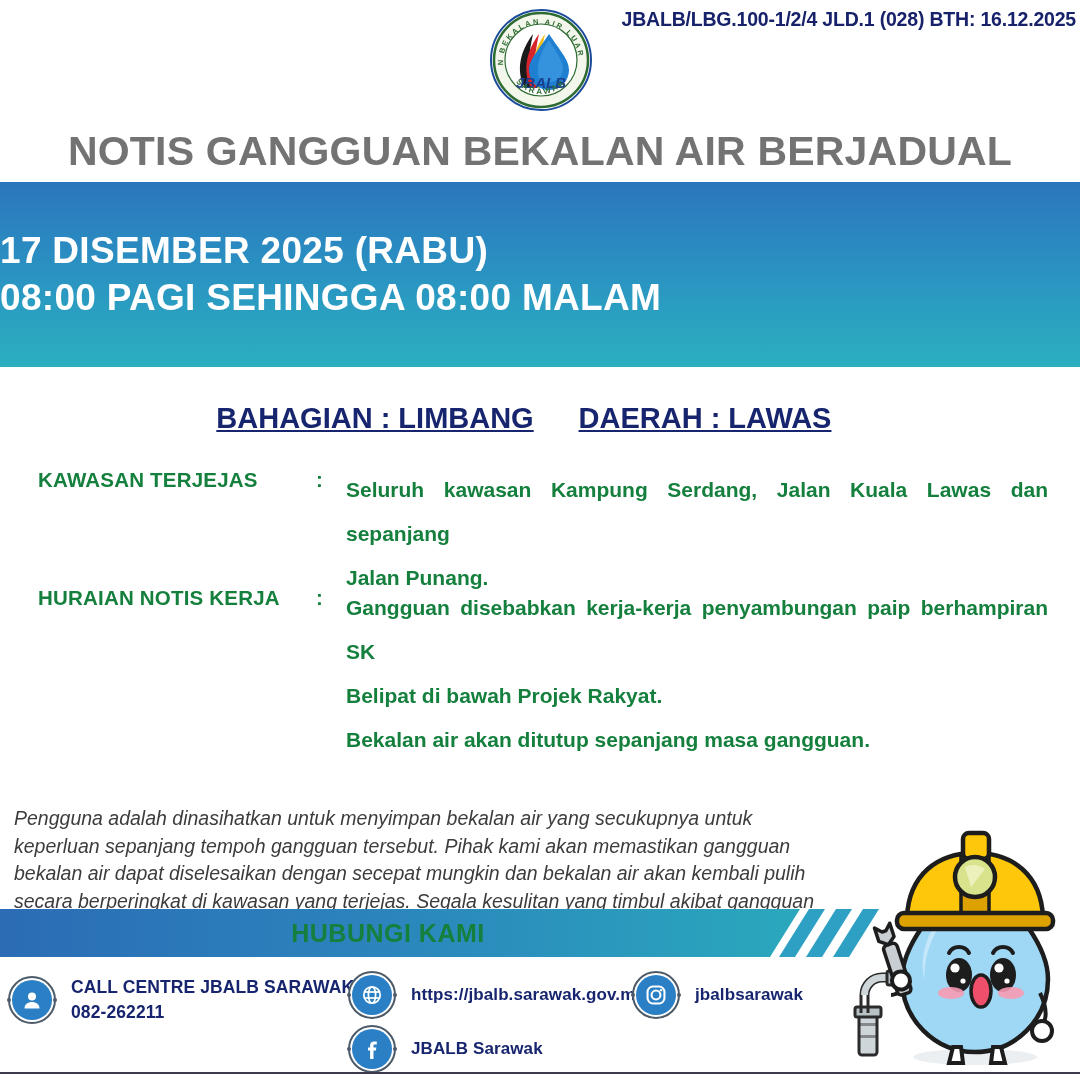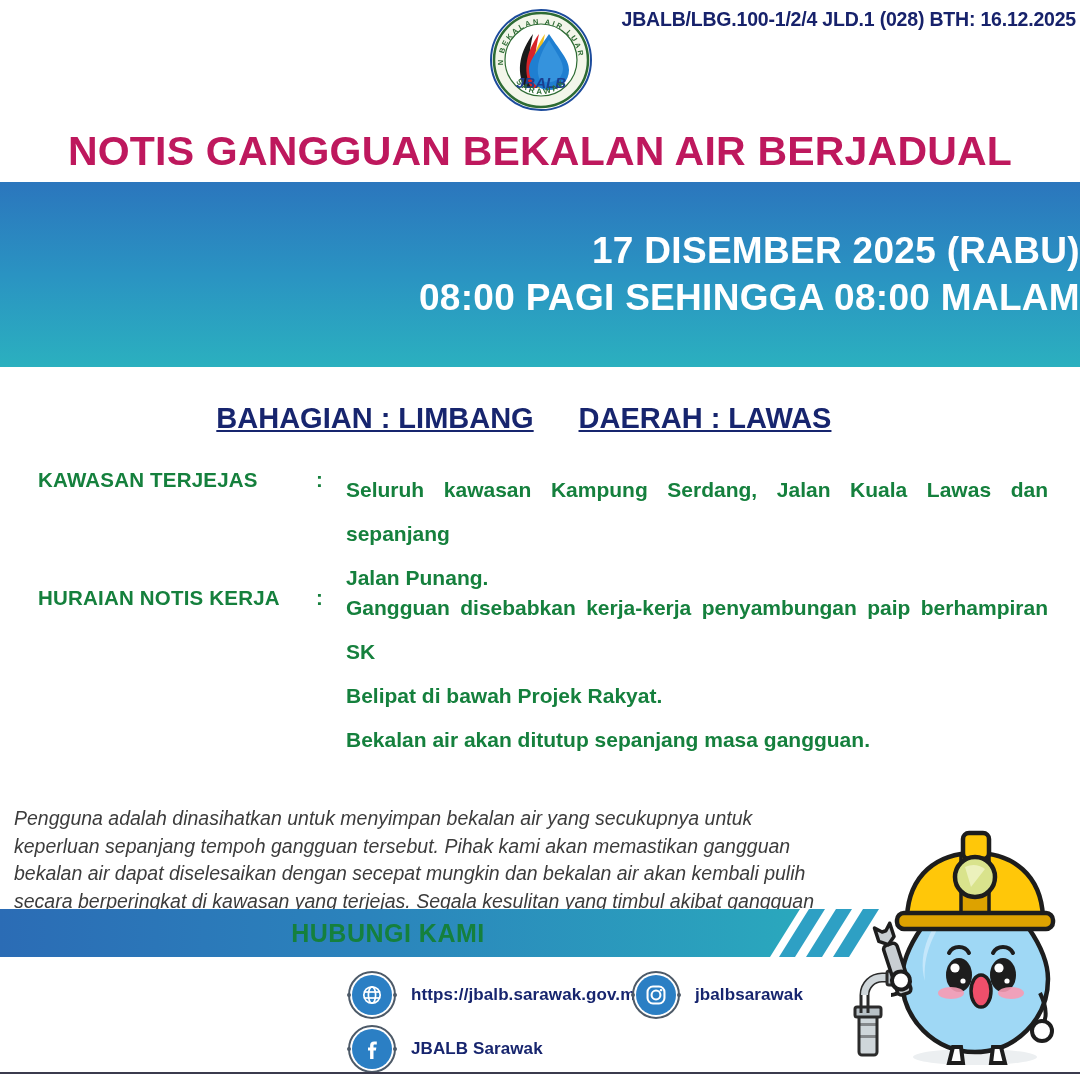--- a/index.html
+++ b/index.html
@@ -26,30 +26,30 @@
     position:absolute; left:489px; top:8px;
     width:104px; height:104px;
   }
 
   
   #main-title {
     position:absolute; left:0; right:0; top:128px;
     text-align:center;
     font-size:41px; font-weight:bold;
     letter-spacing:0.2px;
-    color:#be185d;
+    color:#737373;
     white-space:nowrap;
   }
 
   
   #date-banner {
     position:absolute; left:0; top:182px; width:1080px; height:185px;
     background:linear-gradient(180deg,#2b76bd 0%,#2a93c2 50%,#2bb0bf 100%);
     display:flex; flex-direction:column;
-    align-items:flex-end; justify-content:center;
+    align-items:flex-start; justify-content:center;
     color:#ffffff;
   }
   #date-banner .line1 {
     font-size:37px; font-weight:bold; letter-spacing:0.3px;
     line-height:1.25;
   }
   #date-banner .line2 {
     font-size:37px; font-weight:bold; letter-spacing:0.3px;
     line-height:1.25;
   }
@@ -246,20 +246,37 @@
 <div id="contact-bar-wrap">
   <div id="contact-bar"></div>
   <div id="contact-bar-title">HUBUNGI KAMI</div>
   <div class="slash" id="slash1"></div>
   <div class="slash" id="slash2"></div>
   <div class="slash" id="slash3"></div>
 </div>
 
 <div id="contacts">
 
+  <div class="contact-item" id="contact-call">
+    <div class="cicon">
+      <div class="ring"></div>
+      <div class="dot l"></div>
+        <div class="dot r"></div>
+      <div class="fill">
+        <svg viewBox="0 0 24 24" width="24" height="24" fill="#ffffff">
+          <circle cx="12" cy="8.5" r="4"></circle>
+          <path d="M4.5 20.5c0-4.2 3.4-6.5 7.5-6.5s7.5 2.3 7.5 6.5z"></path>
+        </svg>
+      </div>
+    </div>
+    <div class="ctext">
+      <div class="l1">CALL CENTRE JBALB SARAWAK</div>
+      <div class="l2">082-262211</div>
+    </div>
+  </div>
 
   <div class="contact-item" id="contact-web">
     <div class="cicon">
       <div class="ring"></div>
       <div class="dot l"></div>
         <div class="dot r"></div>
       <div class="fill">
         <svg viewBox="0 0 24 24" width="24" height="24" fill="none" stroke="#ffffff" stroke-width="1.7">
           <circle cx="12" cy="12" r="8.2"></circle>
           <ellipse cx="12" cy="12" rx="3.6" ry="8.2"></ellipse>

